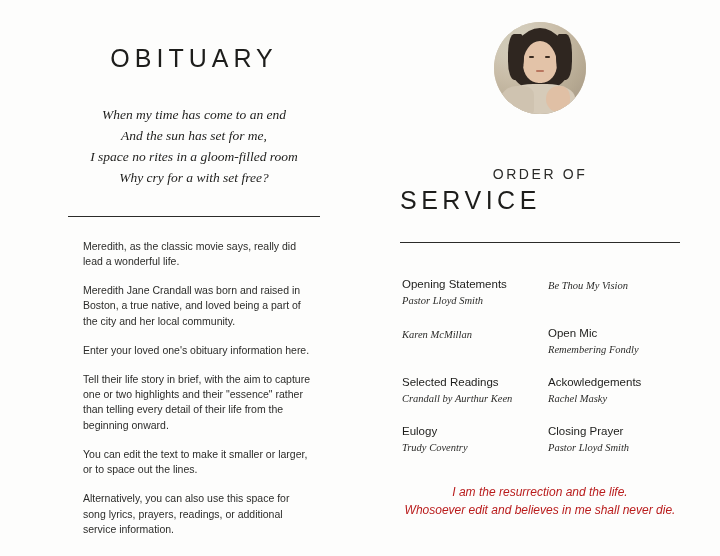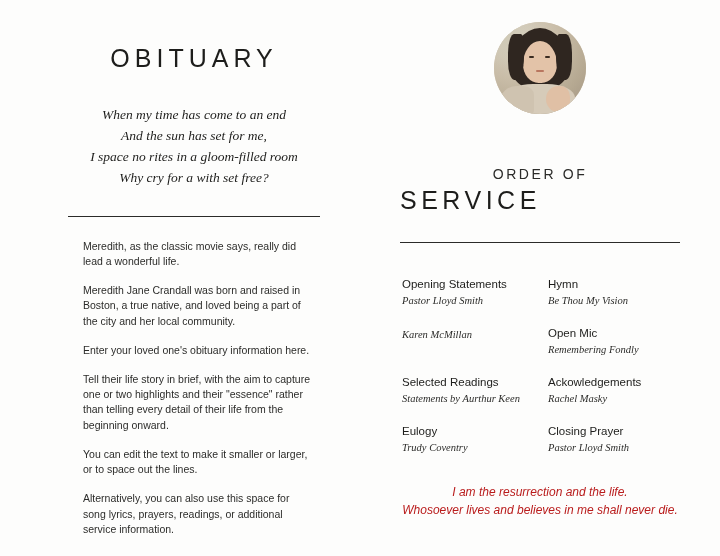--- a/index.html
+++ b/index.html
@@ -289,47 +289,46 @@
     <div class="service">SERVICE</div>
 
     <div class="rule"></div>
 
     <div class="service-grid">
       <div>
         <div class="svc-name">Opening Statements</div>
         <div class="svc-person">Pastor Lloyd Smith</div>
       </div>
       <div>
-        <div class="svc-name">Hymn</div>
         <div class="svc-person">Be Thou My Vision</div>
       </div>
       <div>
         <div class="svc-person">Karen McMillan</div>
       </div>
       <div>
         <div class="svc-name">Open Mic</div>
         <div class="svc-person">Remembering Fondly</div>
       </div>
       <div>
         <div class="svc-name">Selected Readings</div>
-        <div class="svc-person">Statements by Aurthur Keen</div>
+        <div class="svc-person">Crandall by Aurthur Keen</div>
       </div>
       <div>
         <div class="svc-name">Ackowledgements</div>
         <div class="svc-person">Rachel Masky</div>
       </div>
       <div>
         <div class="svc-name">Eulogy</div>
         <div class="svc-person">Trudy Coventry</div>
       </div>
       <div>
         <div class="svc-name">Closing Prayer</div>
         <div class="svc-person">Pastor Lloyd Smith</div>
       </div>
     </div>
 
     <div class="verse">
       <div>I am the resurrection and the life.</div>
-      <div>Whosoever lives and believes in me shall never die.</div>
+      <div>Whosoever edit and believes in me shall never die.</div>
     </div>
 
   </div>
 </div>
 
 </body></html>

